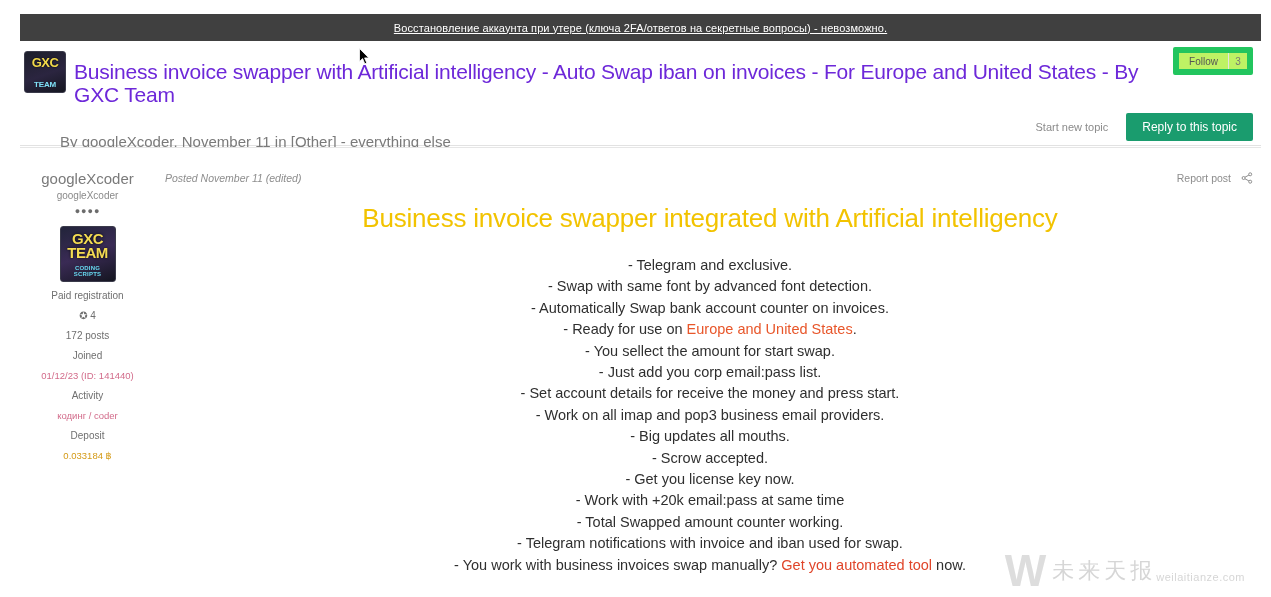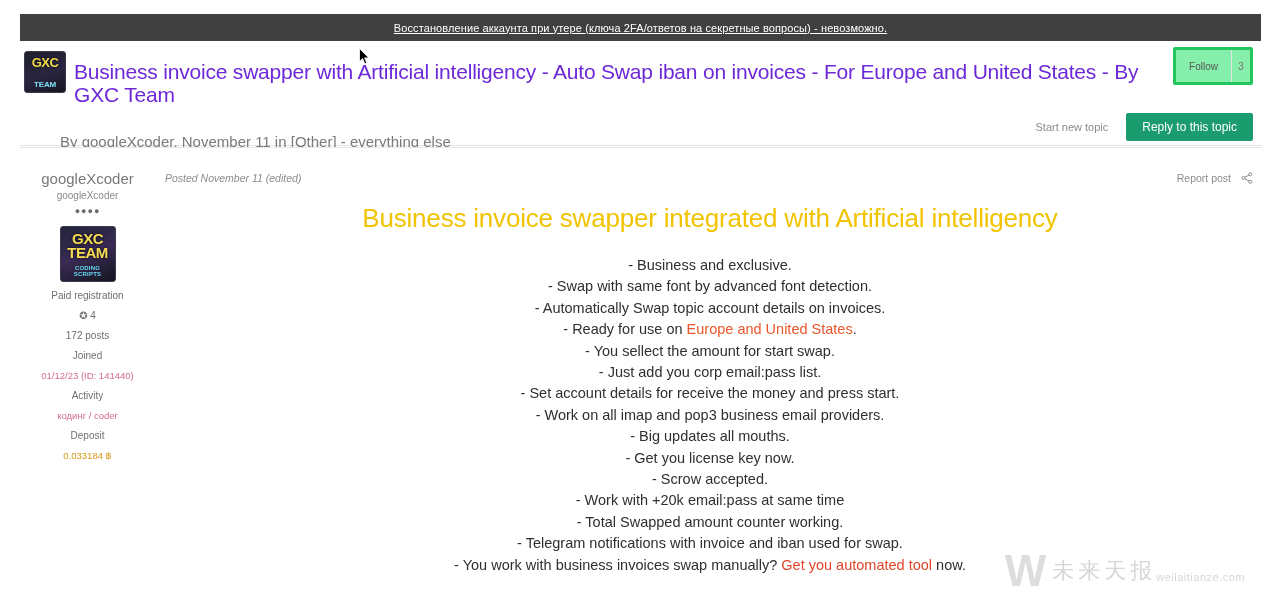--- a/index.html
+++ b/index.html
@@ -108,24 +108,24 @@
   }
   .topic-sub a {
     color: #7a7a7a;
     text-decoration: none;
   }
   .follow-btn {
     position: absolute;
     right: 8px;
     top: 6px;
     width: 80px;
-    height: 38px;
-    border: 3px solid #22c55e;
+    height: 28px;
+    border: 6px solid #22c55e;
     border-radius: 2px;
-    background: #86efac;
+    background: #bef264;
     display: flex;
     align-items: center;
     box-sizing: border-box;
   }
   .follow-btn .fl-label {
     flex: 1;
     text-align: center;
     font-size: 10px;
     color: #555;
   }
@@ -429,33 +429,33 @@
           <circle cx="9.2" cy="9.7" r="1.5" fill="none" stroke="#8d8d8d" stroke-width="1"></circle>
           <line x1="4" y1="5.2" x2="7.9" y2="3.1" stroke="#8d8d8d" stroke-width="1"></line>
           <line x1="4" y1="6.8" x2="7.9" y2="8.9" stroke="#8d8d8d" stroke-width="1"></line>
         </svg>
       </span>
     </div>
 
     <div class="post-content">
       <div class="post-heading">Business invoice swapper integrated with Artificial intelligency</div>
 
-      <div class="post-line">- Business and exclusive.</div>
+      <div class="post-line">- Telegram and exclusive.</div>
       <div class="post-line">- Swap with same font by advanced font detection.</div>
-      <div class="post-line">- Automatically Swap topic account details on invoices.</div>
+      <div class="post-line">- Automatically Swap bank account counter on invoices.</div>
       <div class="post-line">
         <span>- Ready for use on </span><span class="hl-orange">Europe and United States</span><span>.</span>
       </div>
       <div class="post-line">- You sellect the amount for start swap.</div>
       <div class="post-line">- Just add you corp email:pass list.</div>
       <div class="post-line">- Set account details for receive the money and press start.</div>
       <div class="post-line">- Work on all imap and pop3 business email providers.</div>
       <div class="post-line">- Big updates all mouths.</div>
+      <div class="post-line">- Scrow accepted.</div>
       <div class="post-line">- Get you license key now.</div>
-      <div class="post-line">- Scrow accepted.</div>
       <div class="post-line">- Work with +20k email:pass at same time</div>
       <div class="post-line">- Total Swapped amount counter working.</div>
       <div class="post-line">- Telegram notifications with invoice and iban used for swap.</div>
       <div class="post-line">
         <span>- You work with business invoices swap manually? </span><span class="hl-red">Get you automated tool</span><span> now.</span>
       </div>
     </div>
   </div>
 
   <div class="watermark">

